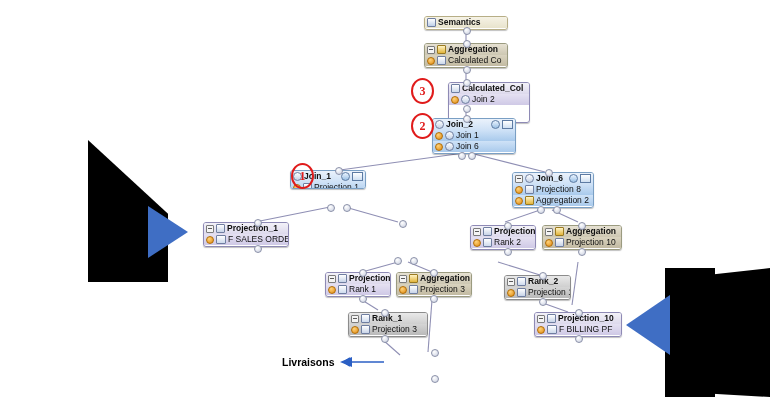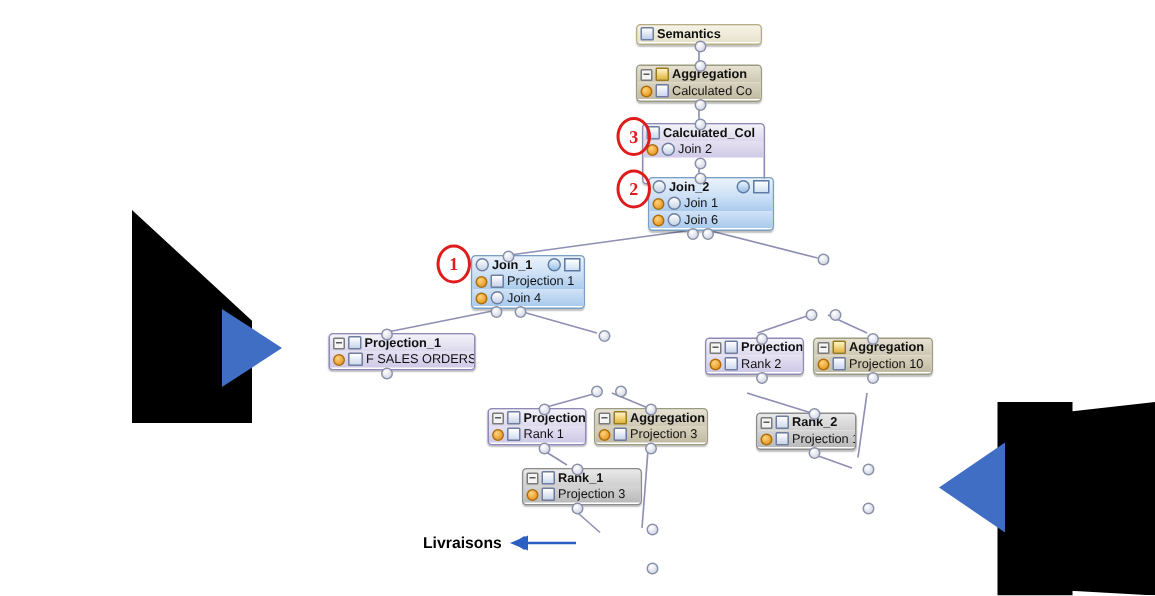--- a/index.html
+++ b/index.html
@@ -159,21 +159,21 @@
       <span class="g g-calc"></span>
       <span>Calculated  Co</span>
     </div>
   </div>
   <div class="port" style="left:463px;top:40px;"></div>
   <div class="port" style="left:463px;top:66px;"></div>
 
   <div class="step" style="left:411px;top:78px;">
     <span>3</span>
   </div>
-  <div class="node v-purple" style="left:428px;top:82px;width:82px;height:41px;">
+  <div class="node v-purple" style="left:448px;top:82px;width:82px;height:41px;">
     <div class="hdr">
       <span class="g g-calc"></span>
       <span>Calculated_Col</span>
     </div>
     <div class="row">
       <span class="g g-dot"></span>
       <span class="g g-join"></span>
       <span>Join 2</span>
     </div>
   </div>
@@ -203,21 +203,21 @@
       <span>Join 6</span>
     </div>
   </div>
   <div class="port" style="left:463px;top:115px;"></div>
   <div class="port" style="left:458px;top:152px;"></div>
   <div class="port" style="left:468px;top:152px;"></div>
 
   <div class="step" style="left:291px;top:163px;">
     <span>1</span>
   </div>
-  <div class="node v-blue" style="left:314px;top:170px;width:76px;height:36px;">
+  <div class="node v-blue" style="left:290px;top:170px;width:76px;height:19px;">
     <div class="hdr">
       <span class="g g-join"></span>
       <span>Join_1</span>
       <span class="hdr-right">
         <span class="g g-eye"></span>
         <span class="g g-grid"></span>
       </span>
     </div>
     <div class="row">
       <span class="g g-dot"></span>
@@ -227,25 +227,46 @@
     <div class="row">
       <span class="g g-dot"></span>
       <span class="g g-join"></span>
       <span>Join 4</span>
     </div>
   </div>
   <div class="port" style="left:335px;top:167px;"></div>
   <div class="port" style="left:327px;top:204px;"></div>
   <div class="port" style="left:343px;top:204px;"></div>
 
+  <div class="node v-blue" style="left:512px;top:172px;width:82px;height:36px;">
+    <div class="hdr">
+      <span class="g g-min"></span>
+      <span class="g g-join"></span>
+      <span>Join_6</span>
+      <span class="hdr-right">
+        <span class="g g-eye"></span>
+        <span class="g g-grid"></span>
+      </span>
+    </div>
+    <div class="row">
+      <span class="g g-dot"></span>
+      <span class="g g-proj"></span>
+      <span>Projection 8</span>
+    </div>
+    <div class="row">
+      <span class="g g-dot"></span>
+      <span class="g g-agg"></span>
+      <span>Aggregation 2</span>
+    </div>
+  </div>
   <div class="port" style="left:545px;top:169px;"></div>
   <div class="port" style="left:537px;top:206px;"></div>
   <div class="port" style="left:553px;top:206px;"></div>
 
-  <div class="node v-purple" style="left:219px;top:222px;width:98px;height:25px;">
+  <div class="node v-purple" style="left:203px;top:222px;width:86px;height:25px;">
     <div class="hdr">
       <span class="g g-min"></span>
       <span class="g g-proj"></span>
       <span>Projection_1</span>
     </div>
     <div class="row">
       <span class="g g-dot"></span>
       <span class="g g-tbl"></span>
       <span>F  SALES  ORDERS  PF</span>
     </div>
@@ -340,20 +361,32 @@
     </div>
     <div class="row">
       <span class="g g-dot"></span>
       <span class="g g-proj"></span>
       <span>Projection 3</span>
     </div>
   </div>
   <div class="port" style="left:381px;top:309px;"></div>
   <div class="port" style="left:381px;top:335px;"></div>
 
+  <div class="node v-purple" style="left:534px;top:312px;width:88px;height:25px;">
+    <div class="hdr">
+      <span class="g g-min"></span>
+      <span class="g g-proj"></span>
+      <span>Projection_10</span>
+    </div>
+    <div class="row">
+      <span class="g g-dot"></span>
+      <span class="g g-tbl"></span>
+      <span>F  BILLING  PF</span>
+    </div>
+  </div>
   <div class="port" style="left:575px;top:309px;"></div>
   <div class="port" style="left:575px;top:335px;"></div>
 
   <div class="port" style="left:431px;top:349px;"></div>
   <div class="port" style="left:431px;top:375px;"></div>
 
   <div class="annot" style="left:282px;top:356px;text-align:right;">Livraisons</div>
   <svg class="edges" viewBox="0 0 770 397" style="z-index:6;">
     <g stroke="#2b5fc4" stroke-width="1.6" fill="none">
       <path d="M384,362 L344,362"></path>

